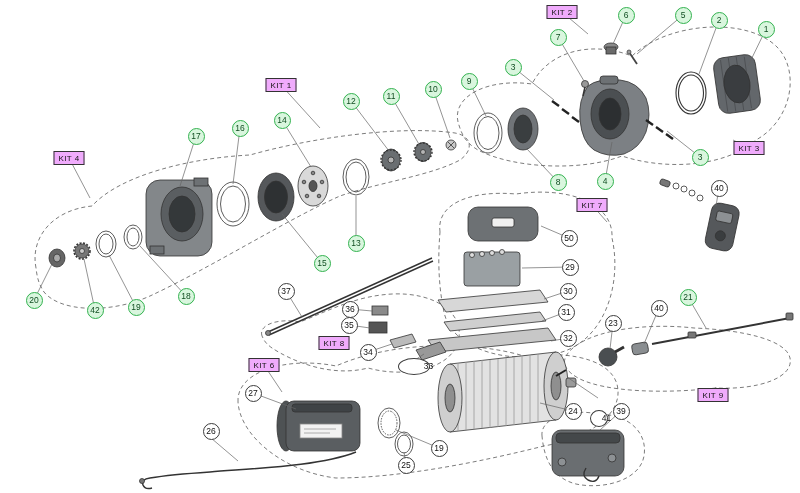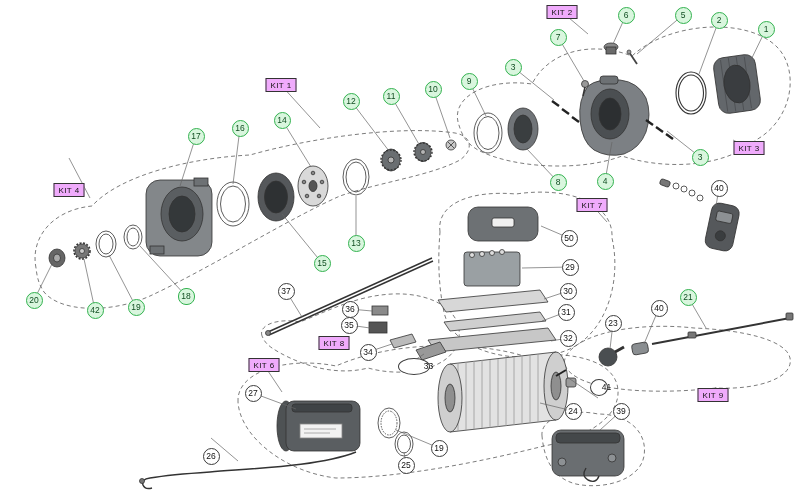--- a/index.html
+++ b/index.html
@@ -334,47 +334,47 @@
       <div class="callout hl" style="left: 596.5px; top: 172.5px;">4</div>
       <div class="callout hl" style="left: 691.5px; top: 148.5px;">3</div>
       <div class="callout hl" style="left: 424.5px; top: 80.5px;">10</div>
       <div class="callout hl" style="left: 382.5px; top: 87.5px;">11</div>
       <div class="callout hl" style="left: 342.5px; top: 92.5px;">12</div>
       <div class="callout hl" style="left: 273.5px; top: 111.5px;">14</div>
       <div class="callout hl" style="left: 231.5px; top: 119.5px;">16</div>
       <div class="callout hl" style="left: 187.5px; top: 127.5px;">17</div>
       <div class="callout hl" style="left: 347.5px; top: 234.5px;">13</div>
       <div class="callout hl" style="left: 313.5px; top: 254.5px;">15</div>
-      <div class="callout hl" style="left: 177.5px; top: 287.5px; border-radius: 8px;">18</div>
+      <div class="callout hl" style="left: 177.5px; top: 287.5px;">18</div>
       <div class="callout hl" style="left: 127.5px; top: 298.5px;">19</div>
       <div class="callout hl" style="left: 86.5px; top: 301.5px;">42</div>
       <div class="callout hl" style="left: 25.5px; top: 291.5px;">20</div>
       <div class="callout hl" style="left: 679.5px; top: 288.5px;">21</div>
       <div class="callout" style="left: 710.5px; top: 179.5px;">40</div>
       <div class="callout" style="left: 560.5px; top: 229.5px;">50</div>
       <div class="callout" style="left: 561.5px; top: 258.5px;">29</div>
       <div class="callout" style="left: 559.5px; top: 282.5px;">30</div>
       <div class="callout" style="left: 557.5px; top: 303.5px;">31</div>
       <div class="callout" style="left: 559.5px; top: 329.5px;">32</div>
       <div class="callout" style="left: 277.5px; top: 282.5px;">37</div>
       <div class="callout" style="left: 341.5px; top: 300.5px;">36</div>
       <div class="callout" style="left: 340.5px; top: 316.5px;">35</div>
       <div class="callout" style="left: 359.5px; top: 343.5px;">34</div>
       <div class="callout" style="left: 397.5px; top: 357.5px; padding-left: 30px;">33</div>
       <div class="callout" style="left: 650.5px; top: 299.5px;">40</div>
       <div class="callout" style="left: 604.5px; top: 314.5px;">23</div>
-      <div class="callout" style="left: 589.5px; top: 379px; padding-left: 16px;">41</div>
+      <div class="callout" style="left: 589.5px; top: 410px; padding-left: 16px;">41</div>
       <div class="callout" style="left: 564.5px; top: 402.5px;">24</div>
       <div class="callout" style="left: 612.5px; top: 402.5px;">39</div>
       <div class="callout" style="left: 244.5px; top: 384.5px;">27</div>
-      <div class="callout" style="left: 202.5px; top: 448px;">26</div>
+      <div class="callout" style="left: 202.5px; top: 423px;">26</div>
       <div class="callout" style="left: 430.5px; top: 439.5px;">19</div>
       <div class="callout" style="left: 397.5px; top: 456.5px;">25</div>
       <div class="kitbox" style="left: 562px; top: 12px;">KIT 2</div>
       <div class="kitbox" style="left: 749px; top: 148px;">KIT 3</div>
       <div class="kitbox" style="left: 281px; top: 85px;">KIT 1</div>
-      <div class="kitbox" style="left: 69px; top: 158px; margin-top: 32px;">KIT 4</div>
+      <div class="kitbox" style="left: 69px; top: 158px;">KIT 4</div>
       <div class="kitbox" style="left: 592px; top: 205px;">KIT 7</div>
       <div class="kitbox" style="left: 334px; top: 343px;">KIT 8</div>
       <div class="kitbox" style="left: 713px; top: 395px;">KIT 9</div>
       <div class="kitbox" style="left: 264px; top: 365px;">KIT 6</div>
     </div>
 </div>
 
 </body></html>

